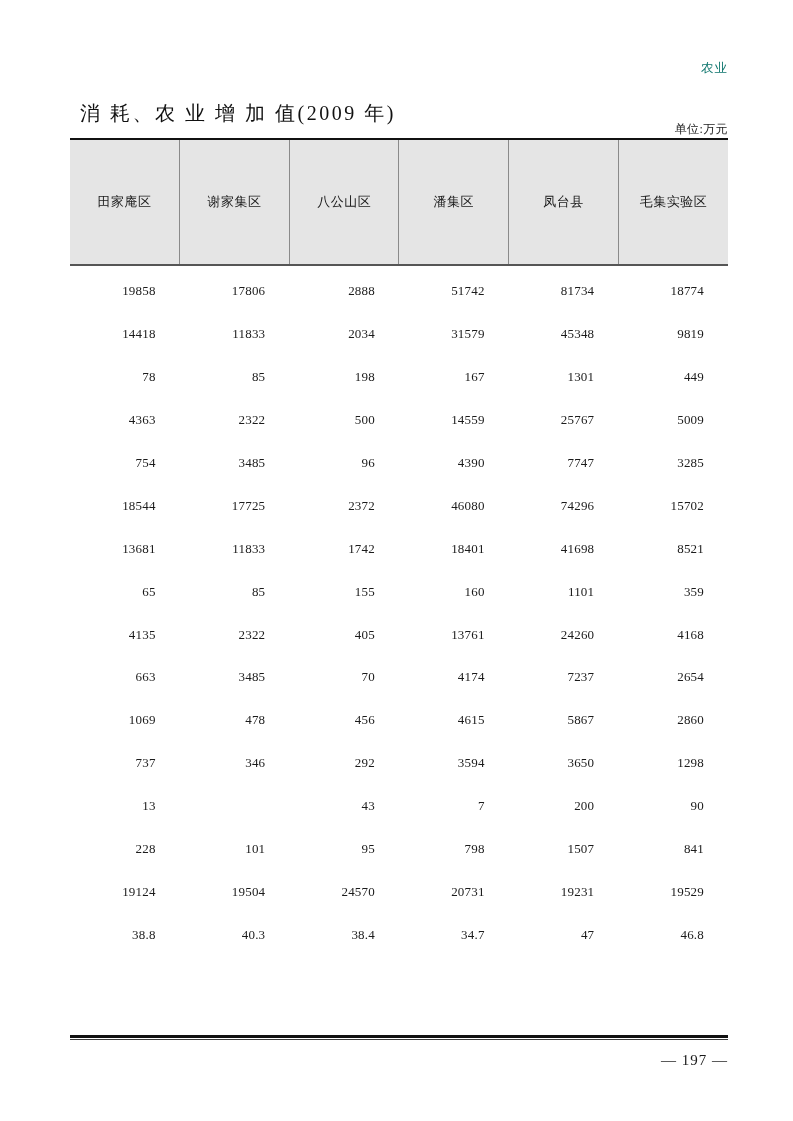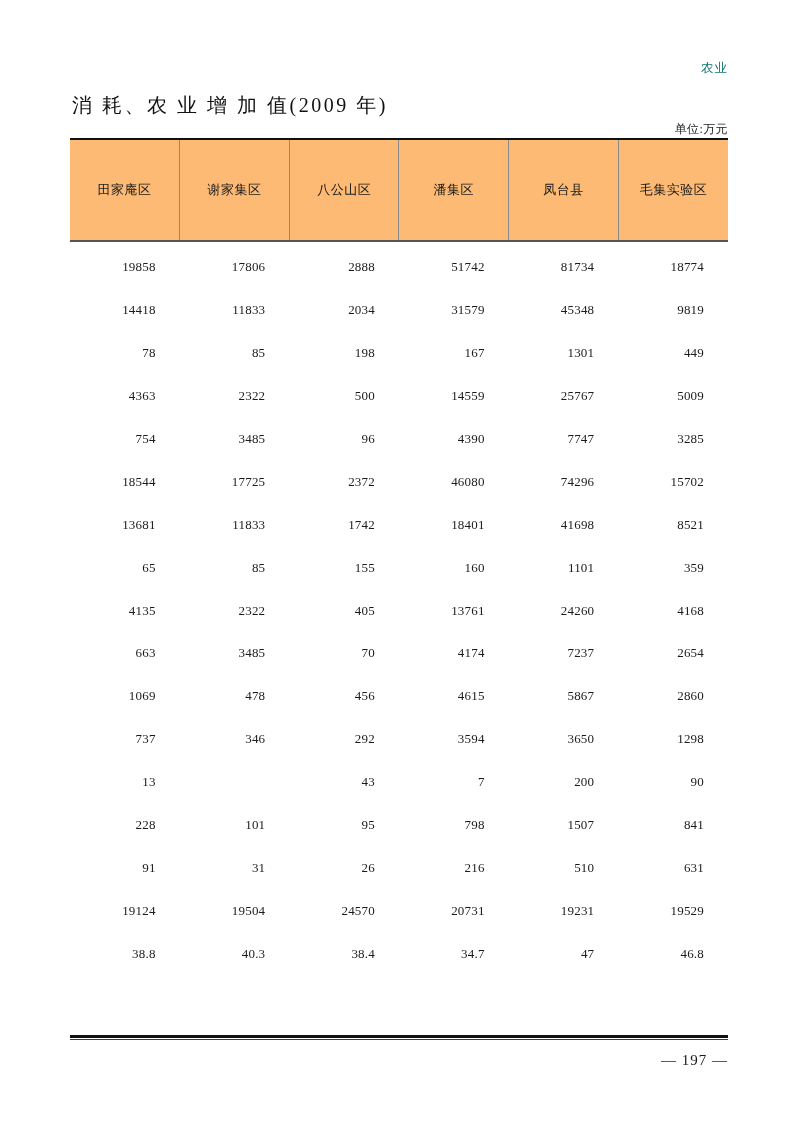--- a/index.html
+++ b/index.html
@@ -35,21 +35,21 @@
   
   .doc-title {
     position: absolute;
     top: 88px;
     left: 68px;
     font-size: 20px;
     letter-spacing: 2.5px;
     color: #111111;
     white-space: nowrap;
     font-weight: normal;
-    margin: 4px;
+    margin: 12px;
   }
 
   
   .unit-note {
     position: absolute;
     top: 121px;
     right: 65px;
     font-size: 12px;
     letter-spacing: 0.4px;
     color: #222222;
@@ -67,33 +67,33 @@
   table.data-table {
     width: 658px;
     border-collapse: collapse;
     table-layout: fixed;
   }
 
   table.data-table col { width: 109.66px; }
 
   
   thead tr.header-row th {
-    background: #fdba74;
+    background: #e5e5e5;
     height: 100px;
     vertical-align: middle;
     text-align: center;
     font-weight: normal;
     font-size: 13px;
     letter-spacing: 0.5px;
     color: #1a1a1a;
     border-left: 1px solid #8a8a8a;
     border-right: 1px solid #8a8a8a;
     border-top: 2.5px solid #111111;
     border-bottom: 2px solid #555555;
-    padding: 0;
+    padding: 12px;
   }
   thead tr.header-row th:first-child { border-left: none; }
   thead tr.header-row th:last-child  { border-right: none; }
 
   
   tbody tr.data-row td {
     height: 42.9px;
     vertical-align: middle;
     text-align: right;
     font-size: 13px;
@@ -275,28 +275,20 @@
         </tr>
         <tr class="data-row">
           <td>228</td>
           <td>101</td>
           <td>95</td>
           <td>798</td>
           <td>1507</td>
           <td>841</td>
         </tr>
         <tr class="data-row">
-          <td>91</td>
-          <td>31</td>
-          <td>26</td>
-          <td>216</td>
-          <td>510</td>
-          <td>631</td>
-        </tr>
-        <tr class="data-row">
           <td>19124</td>
           <td>19504</td>
           <td>24570</td>
           <td>20731</td>
           <td>19231</td>
           <td>19529</td>
         </tr>
         <tr class="data-row">
           <td>38.8</td>
           <td>40.3</td>

